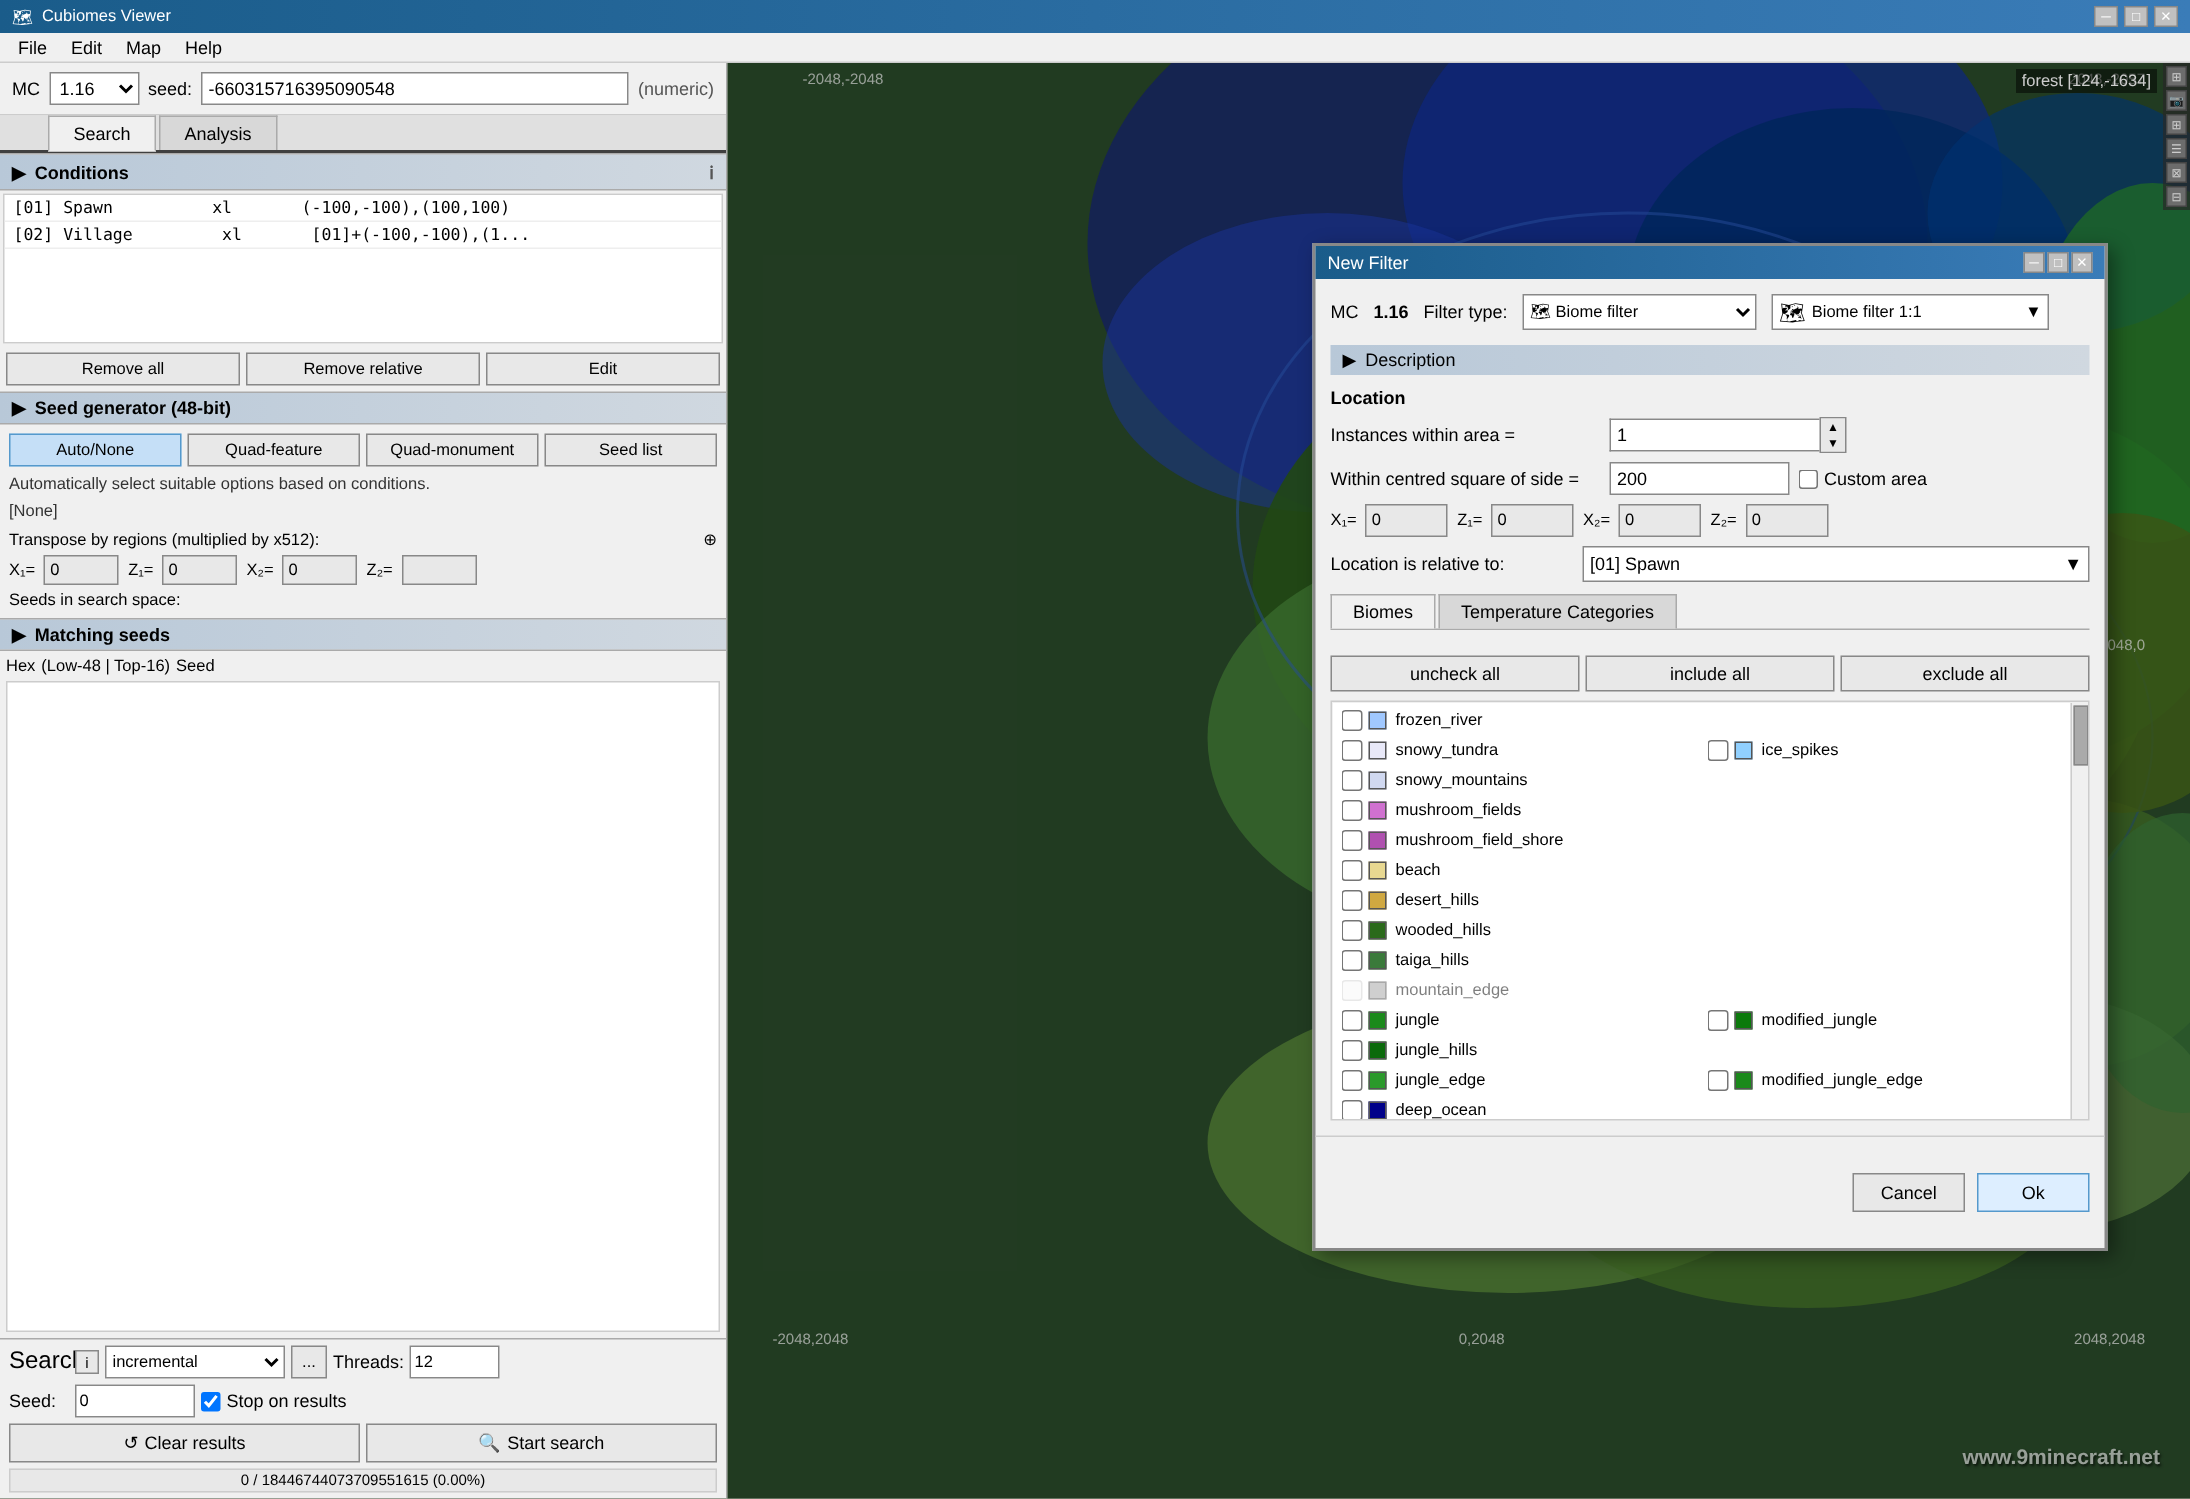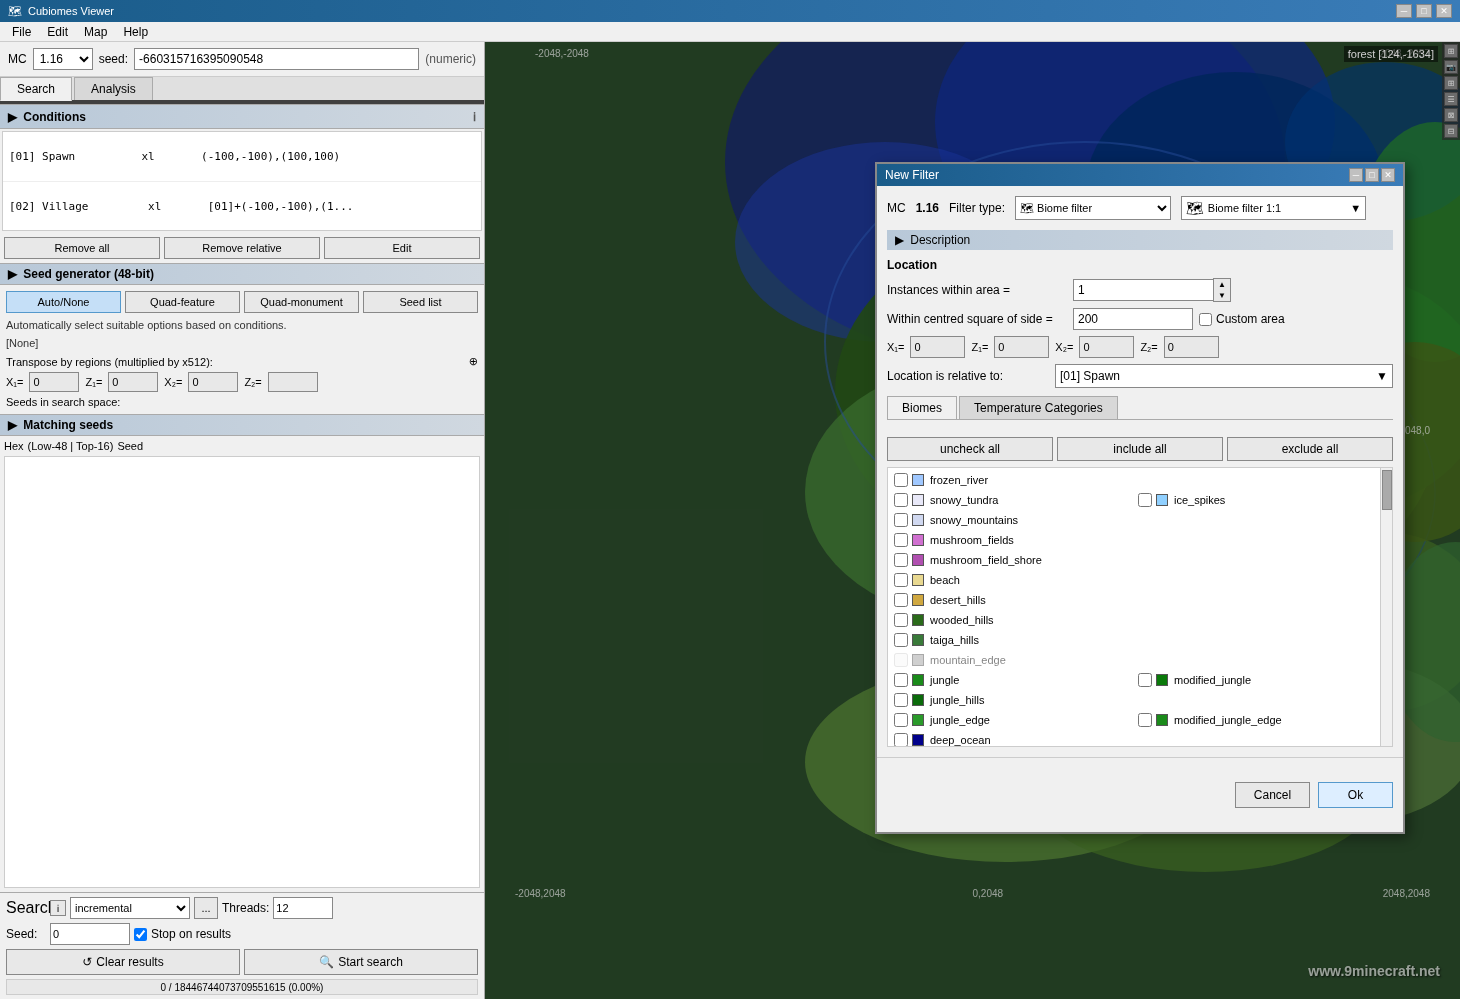--- a/index.html
+++ b/index.html
@@ -67,22 +67,23 @@
       border: 1px solid #888;
       background: white;
       font-size: 12px;
       padding: 2px 4px;
     }
     .numeric-label { font-size: 12px; color: #555; }
 
     
     .tab-row {
       display: flex;
-      border-bottom: 4px solid #404040;
+      border-bottom: 2px solid #404040;
       background: #e0e0e0;
+      padding-left: 32px;
     }
     .tab {
       padding: 4px 16px;
       border: 1px solid #aaa;
       border-bottom: none;
       background: #d8d8d8;
       cursor: pointer;
       font-size: 12px;
       margin-right: 2px;
     }
@@ -106,21 +107,21 @@
     
     .conditions-content {
       background: white;
       border: 1px solid #ccc;
       margin: 2px;
       flex: none;
       height: 100px;
       overflow-y: auto;
     }
     .condition-row {
-      padding: 18px 6px;
+      padding: 2px 6px;
       font-size: 11px;
       border-bottom: 1px solid #eee;
       font-family: monospace;
     }
     .condition-buttons {
       display: flex;
       gap: 4px;
       padding: 4px;
     }
     .cond-btn {

